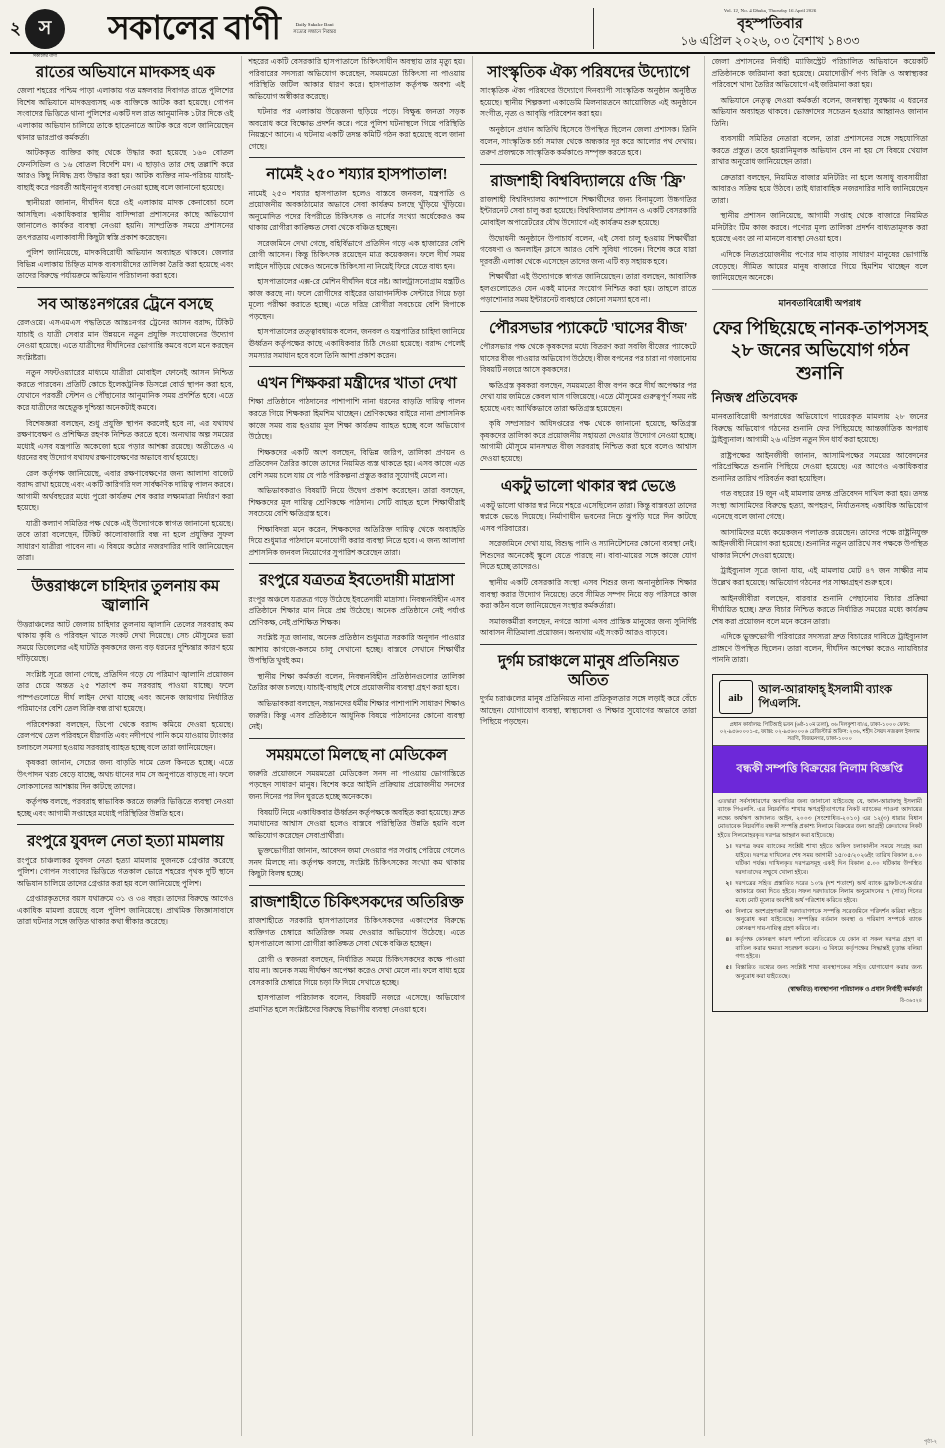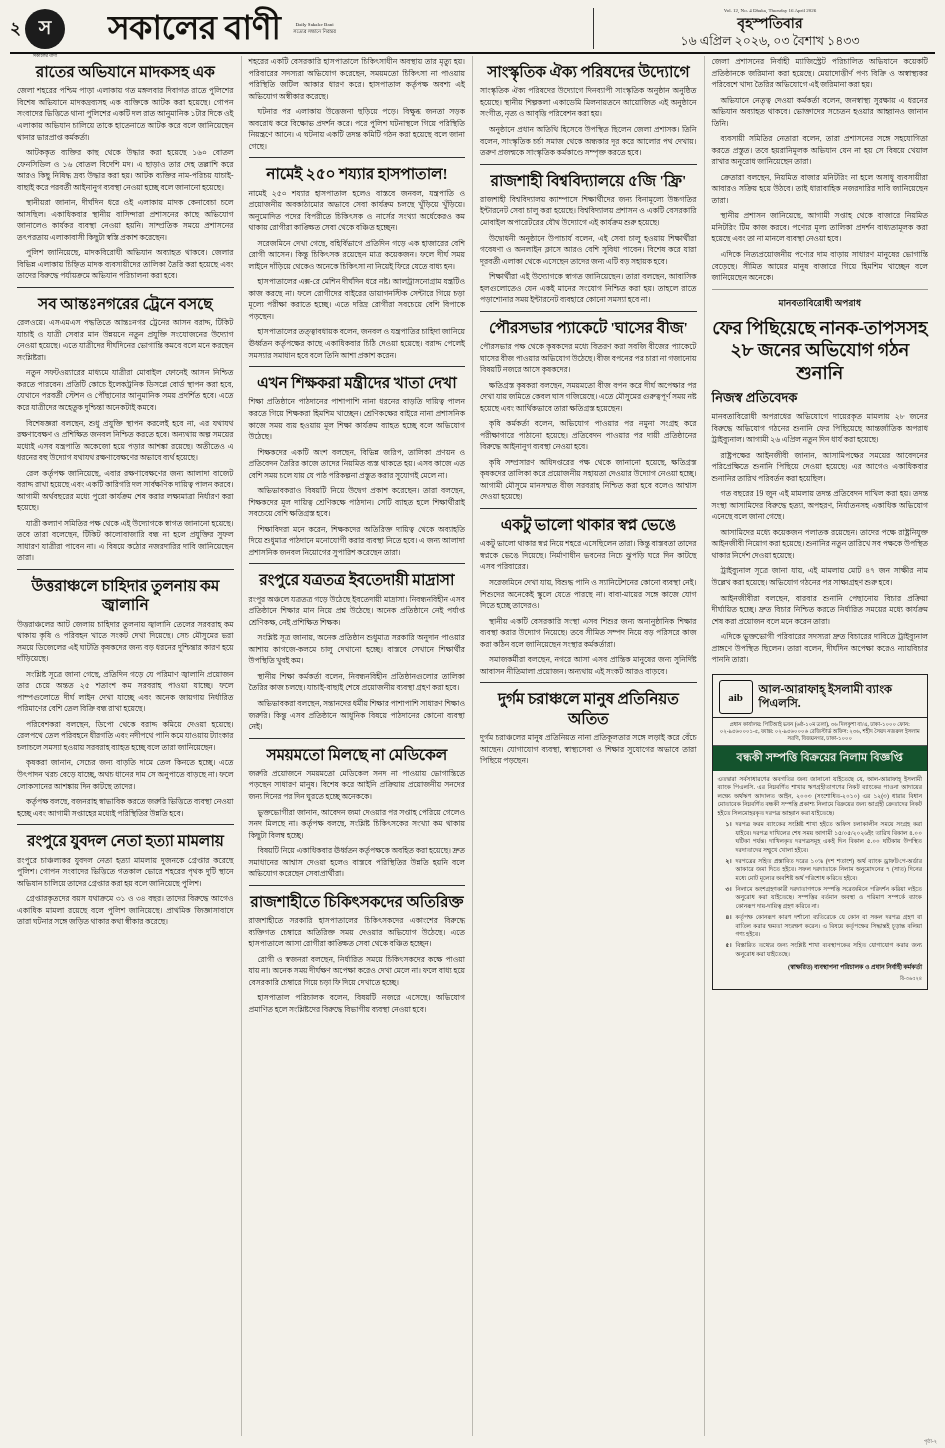--- a/index.html
+++ b/index.html
@@ -200,26 +200,26 @@
     line-height: 1.2;
   }
   .ad-sub {
     font-size: 5.4px;
     text-align: center;
     line-height: 1.35;
     padding: 3px 4px 2px 4px;
     border-bottom: 1px solid #555;
   }
   .ad-title {
-    background: #14532d;
+    background: #6d28d9;
     color: #f3f1ea;
     text-align: center;
     font-size: 11px;
     font-weight: bold;
-    padding: 3px 2px;
+    padding: 14px 2px;
     letter-spacing: 0.2px;
   }
   .ad-body {
     padding: 4px 5px 6px 5px;
   }
   .ad-body p {
     font-size: 5.9px;
     line-height: 1.45;
     text-align: justify;
     margin: 0 0 3px 0;
@@ -298,32 +298,32 @@
         <p class="body lead">জেলা শহরের পশ্চিম পাড়া এলাকায় গত মঙ্গলবার দিবাগত রাতে পুলিশের বিশেষ অভিযানে মাদকদ্রব্যসহ এক ব্যক্তিকে আটক করা হয়েছে। গোপন সংবাদের ভিত্তিতে থানা পুলিশের একটি দল রাত আনুমানিক ১টার দিকে ওই এলাকায় অভিযান চালিয়ে তাকে হাতেনাতে আটক করে বলে জানিয়েছেন থানার ভারপ্রাপ্ত কর্মকর্তা।</p>
         <p class="body">আটককৃত ব্যক্তির কাছ থেকে উদ্ধার করা হয়েছে ১৬০ বোতল ফেনসিডিল ও ১৬ বোতল বিদেশি মদ। এ ছাড়াও তার দেহ তল্লাশি করে আরও কিছু নিষিদ্ধ দ্রব্য উদ্ধার করা হয়। আটক ব্যক্তির নাম-পরিচয় যাচাই-বাছাই করে পরবর্তী আইনানুগ ব্যবস্থা নেওয়া হচ্ছে বলে জানানো হয়েছে।</p>
         <p class="body">স্থানীয়রা জানান, দীর্ঘদিন ধরে ওই এলাকায় মাদক কেনাবেচা চলে আসছিল। একাধিকবার স্থানীয় বাসিন্দারা প্রশাসনের কাছে অভিযোগ জানালেও কার্যকর ব্যবস্থা নেওয়া হয়নি। সাম্প্রতিক সময়ে প্রশাসনের তৎপরতায় এলাকাবাসী কিছুটা স্বস্তি প্রকাশ করেছেন।</p>
         <p class="body">পুলিশ জানিয়েছে, মাদকবিরোধী অভিযান অব্যাহত থাকবে। জেলার বিভিন্ন এলাকায় চিহ্নিত মাদক ব্যবসায়ীদের তালিকা তৈরি করা হয়েছে এবং তাদের বিরুদ্ধে পর্যায়ক্রমে অভিযান পরিচালনা করা হবে।</p>
       </div>
       <hr class="rule">
       <div>
         <div class="hl">সব আন্তঃনগরের ট্রেনে বসছে</div>
         <p class="body lead">রেলওয়ে। এসএমএস পদ্ধতিতে আন্তঃনগর ট্রেনের আসন বরাদ্দ, টিকিট যাচাই ও যাত্রী সেবার মান উন্নয়নে নতুন প্রযুক্তি সংযোজনের উদ্যোগ নেওয়া হয়েছে। এতে যাত্রীদের দীর্ঘদিনের ভোগান্তি কমবে বলে মনে করছেন সংশ্লিষ্টরা।</p>
         <p class="body">নতুন সফটওয়্যারের মাধ্যমে যাত্রীরা মোবাইল ফোনেই আসন নিশ্চিত করতে পারবেন। প্রতিটি কোচে ইলেকট্রনিক ডিসপ্লে বোর্ড স্থাপন করা হবে, যেখানে পরবর্তী স্টেশন ও পৌঁছানোর আনুমানিক সময় প্রদর্শিত হবে। এতে করে যাত্রীদের অহেতুক দুশ্চিন্তা অনেকটাই কমবে।</p>
-        <p class="body">বিশেষজ্ঞরা বলছেন, শুধু প্রযুক্তি স্থাপন করলেই হবে না, এর যথাযথ রক্ষণাবেক্ষণ ও প্রশিক্ষিত জনবল নিশ্চিত করতে হবে। অন্যথায় অল্প সময়ের মধ্যেই এসব যন্ত্রপাতি অকেজো হয়ে পড়ার আশঙ্কা রয়েছে। অতীতেও এ ধরনের বহু উদ্যোগ যথাযথ রক্ষণাবেক্ষণের অভাবে ব্যর্থ হয়েছে।</p>
+        <p class="body">বিশেষজ্ঞরা বলছেন, শুধু প্রযুক্তি স্থাপন করলেই হবে না, এর যথাযথ রক্ষণাবেক্ষণ ও প্রশিক্ষিত রহণক নিশ্চিত করতে হবে। অন্যথায় অল্প সময়ের মধ্যেই এসব যন্ত্রপাতি অকেজো হয়ে পড়ার আশঙ্কা রয়েছে। অতীতেও এ ধরনের বহু উদ্যোগ যথাযথ রক্ষণাবেক্ষণের অভাবে ব্যর্থ হয়েছে।</p>
         <p class="body">রেল কর্তৃপক্ষ জানিয়েছে, এবার রক্ষণাবেক্ষণের জন্য আলাদা বাজেট বরাদ্দ রাখা হয়েছে এবং একটি কারিগরি দল সার্বক্ষণিক দায়িত্ব পালন করবে। আগামী অর্থবছরের মধ্যে পুরো কার্যক্রম শেষ করার লক্ষ্যমাত্রা নির্ধারণ করা হয়েছে।</p>
         <p class="body">যাত্রী কল্যাণ সমিতির পক্ষ থেকে এই উদ্যোগকে স্বাগত জানানো হয়েছে। তবে তারা বলেছেন, টিকিট কালোবাজারি বন্ধ না হলে প্রযুক্তির সুফল সাধারণ যাত্রীরা পাবেন না। এ বিষয়ে কঠোর নজরদারির দাবি জানিয়েছেন তারা।</p>
       </div>
       <hr class="rule">
       <div>
         <div class="hl">উত্তরাঞ্চলে চাহিদার তুলনায় কম জ্বালানি</div>
         <p class="body lead">উত্তরাঞ্চলের আট জেলায় চাহিদার তুলনায় জ্বালানি তেলের সরবরাহ কম থাকায় কৃষি ও পরিবহন খাতে সংকট দেখা দিয়েছে। সেচ মৌসুমের ভরা সময়ে ডিজেলের এই ঘাটতি কৃষকদের জন্য বড় ধরনের দুশ্চিন্তার কারণ হয়ে দাঁড়িয়েছে।</p>
         <p class="body">সংশ্লিষ্ট সূত্রে জানা গেছে, প্রতিদিন গড়ে যে পরিমাণ জ্বালানি প্রয়োজন তার চেয়ে অন্তত ২৫ শতাংশ কম সরবরাহ পাওয়া যাচ্ছে। ফলে পাম্পগুলোতে দীর্ঘ লাইন দেখা যাচ্ছে এবং অনেক জায়গায় নির্ধারিত পরিমাণের বেশি তেল বিক্রি বন্ধ রাখা হয়েছে।</p>
         <p class="body">পরিবেশকরা বলছেন, ডিপো থেকে বরাদ্দ কমিয়ে দেওয়া হয়েছে। রেলপথে তেল পরিবহনে ধীরগতি এবং নদীপথে পানি কমে যাওয়ায় ট্যাংকার চলাচলে সমস্যা হওয়ায় সরবরাহ ব্যাহত হচ্ছে বলে তারা জানিয়েছেন।</p>
         <p class="body">কৃষকরা জানান, সেচের জন্য বাড়তি দামে তেল কিনতে হচ্ছে। এতে উৎপাদন খরচ বেড়ে যাচ্ছে, অথচ ধানের দাম সে অনুপাতে বাড়ছে না। ফলে লোকসানের আশঙ্কায় দিন কাটছে তাদের।</p>
-        <p class="body">কর্তৃপক্ষ বলছে, বজনরাহ স্বাভাবিক করতে জরুরি ভিত্তিতে ব্যবস্থা নেওয়া হচ্ছে এবং আগামী সপ্তাহের মধ্যেই পরিস্থিতির উন্নতি হবে।</p>
+        <p class="body">কর্তৃপক্ষ বলছে, পরবরাহ স্বাভাবিক করতে জরুরি ভিত্তিতে ব্যবস্থা নেওয়া হচ্ছে এবং আগামী সপ্তাহের মধ্যেই পরিস্থিতির উন্নতি হবে।</p>
       </div>
       <hr class="rule">
       <div>
         <div class="hl">রংপুরে যুবদল নেতা হত্যা মামলায়</div>
         <p class="body lead">রংপুরে চাঞ্চল্যকর যুবদল নেতা হত্যা মামলায় দুজনকে গ্রেপ্তার করেছে পুলিশ। গোপন সংবাদের ভিত্তিতে গতকাল ভোরে শহরের পৃথক দুটি স্থানে অভিযান চালিয়ে তাদের গ্রেপ্তার করা হয় বলে জানিয়েছে পুলিশ।</p>
         <p class="body">গ্রেপ্তারকৃতদের বয়স যথাক্রমে ৩১ ও ৩৪ বছর। তাদের বিরুদ্ধে আগেও একাধিক মামলা রয়েছে বলে পুলিশ জানিয়েছে। প্রাথমিক জিজ্ঞাসাবাদে তারা ঘটনার সঙ্গে জড়িত থাকার কথা স্বীকার করেছে।</p>
       </div>
     </div>
 
     <div class="col">
@@ -352,22 +352,22 @@
         <div class="hl">রংপুরে যত্রতত্র ইবতেদায়ী মাদ্রাসা</div>
         <p class="body lead">রংপুর অঞ্চলে যত্রতত্র গড়ে উঠেছে ইবতেদায়ী মাদ্রাসা। নিবন্ধনবিহীন এসব প্রতিষ্ঠানে শিক্ষার মান নিয়ে প্রশ্ন উঠেছে। অনেক প্রতিষ্ঠানে নেই পর্যাপ্ত শ্রেণিকক্ষ, নেই প্রশিক্ষিত শিক্ষক।</p>
         <p class="body">সংশ্লিষ্ট সূত্র জানায়, অনেক প্রতিষ্ঠান শুধুমাত্র সরকারি অনুদান পাওয়ার আশায় কাগজে-কলমে চালু দেখানো হচ্ছে। বাস্তবে সেখানে শিক্ষার্থীর উপস্থিতি খুবই কম।</p>
         <p class="body">স্থানীয় শিক্ষা কর্মকর্তা বলেন, নিবন্ধনবিহীন প্রতিষ্ঠানগুলোর তালিকা তৈরির কাজ চলছে। যাচাই-বাছাই শেষে প্রয়োজনীয় ব্যবস্থা গ্রহণ করা হবে।</p>
         <p class="body">অভিভাবকরা বলছেন, সন্তানদের ধর্মীয় শিক্ষার পাশাপাশি সাধারণ শিক্ষাও জরুরি। কিন্তু এসব প্রতিষ্ঠানে আধুনিক বিষয়ে পাঠদানের কোনো ব্যবস্থা নেই।</p>
       </div>
       <hr class="rule">
       <div>
         <div class="hl">সময়মতো মিলছে না মেডিকেল</div>
         <p class="body lead">জরুরি প্রয়োজনে সময়মতো মেডিকেল সনদ না পাওয়ায় ভোগান্তিতে পড়ছেন সাধারণ মানুষ। বিশেষ করে আইনি প্রক্রিয়ায় প্রয়োজনীয় সনদের জন্য দিনের পর দিন ঘুরতে হচ্ছে অনেককে।</p>
+        <p class="body">বিষয়টি নিয়ে একাধিকবার ঊর্ধ্বতন কর্তৃপক্ষকে অবহিত করা হয়েছে। দ্রুত সমাধানের আশ্বাস দেওয়া হলেও বাস্তবে পরিস্থিতির উন্নতি হয়নি বলে অভিযোগ করেছেন সেবাপ্রার্থীরা।</p>
         <p class="body">ভুক্তভোগীরা জানান, আবেদন জমা দেওয়ার পর সপ্তাহ পেরিয়ে গেলেও সনদ মিলছে না। কর্তৃপক্ষ বলছে, সংশ্লিষ্ট চিকিৎসকের সংখ্যা কম থাকায় কিছুটা বিলম্ব হচ্ছে।</p>
-        <p class="body">বিষয়টি নিয়ে একাধিকবার ঊর্ধ্বতন কর্তৃপক্ষকে অবহিত করা হয়েছে। দ্রুত সমাধানের আশ্বাস দেওয়া হলেও বাস্তবে পরিস্থিতির উন্নতি হয়নি বলে অভিযোগ করেছেন সেবাপ্রার্থীরা।</p>
       </div>
       <hr class="rule">
       <div>
         <div class="hl">রাজশাহীতে চিকিৎসকদের অতিরিক্ত</div>
         <p class="body lead">রাজশাহীতে সরকারি হাসপাতালের চিকিৎসকদের একাংশের বিরুদ্ধে ব্যক্তিগত চেম্বারে অতিরিক্ত সময় দেওয়ার অভিযোগ উঠেছে। এতে হাসপাতালে আসা রোগীরা কাঙ্ক্ষিত সেবা থেকে বঞ্চিত হচ্ছেন।</p>
         <p class="body">রোগী ও স্বজনরা বলছেন, নির্ধারিত সময়ে চিকিৎসকদের কক্ষে পাওয়া যায় না। অনেক সময় দীর্ঘক্ষণ অপেক্ষা করেও দেখা মেলে না। ফলে বাধ্য হয়ে বেসরকারি চেম্বারে গিয়ে চড়া ফি দিয়ে দেখাতে হচ্ছে।</p>
         <p class="body">হাসপাতাল পরিচালক বলেন, বিষয়টি নজরে এসেছে। অভিযোগ প্রমাণিত হলে সংশ্লিষ্টদের বিরুদ্ধে বিভাগীয় ব্যবস্থা নেওয়া হবে।</p>
       </div>
     </div>
 
@@ -382,21 +382,20 @@
         <div class="hl">রাজশাহী বিশ্ববিদ্যালয়ে ৫জি 'ফ্রি'</div>
         <p class="body lead">রাজশাহী বিশ্ববিদ্যালয় ক্যাম্পাসে শিক্ষার্থীদের জন্য বিনামূল্যে উচ্চগতির ইন্টারনেট সেবা চালু করা হয়েছে। বিশ্ববিদ্যালয় প্রশাসন ও একটি বেসরকারি মোবাইল অপারেটরের যৌথ উদ্যোগে এই কার্যক্রম শুরু হয়েছে।</p>
         <p class="body">উদ্বোধনী অনুষ্ঠানে উপাচার্য বলেন, এই সেবা চালু হওয়ায় শিক্ষার্থীরা গবেষণা ও অনলাইন ক্লাসে আরও বেশি সুবিধা পাবেন। বিশেষ করে যারা দূরবর্তী এলাকা থেকে এসেছেন তাদের জন্য এটি বড় সহায়ক হবে।</p>
         <p class="body">শিক্ষার্থীরা এই উদ্যোগকে স্বাগত জানিয়েছেন। তারা বলছেন, আবাসিক হলগুলোতেও যেন একই মানের সংযোগ নিশ্চিত করা হয়। তাহলে রাতে পড়াশোনার সময় ইন্টারনেট ব্যবহারে কোনো সমস্যা হবে না।</p>
       </div>
       <hr class="rule">
       <div>
         <div class="hl">পৌরসভার প্যাকেটে 'ঘাসের বীজ'</div>
         <p class="body lead">পৌরসভার পক্ষ থেকে কৃষকদের মধ্যে বিতরণ করা সবজি বীজের প্যাকেটে ঘাসের বীজ পাওয়ার অভিযোগ উঠেছে। বীজ বপনের পর চারা না গজানোয় বিষয়টি নজরে আসে কৃষকদের।</p>
         <p class="body">ক্ষতিগ্রস্ত কৃষকরা বলছেন, সময়মতো বীজ বপন করে দীর্ঘ অপেক্ষার পর দেখা যায় জমিতে কেবল ঘাস গজিয়েছে। এতে মৌসুমের গুরুত্বপূর্ণ সময় নষ্ট হয়েছে এবং আর্থিকভাবে তারা ক্ষতিগ্রস্ত হয়েছেন।</p>
-        <p class="body">কৃষি কর্মকর্তা বলেন, অভিযোগ পাওয়ার পর নমুনা সংগ্রহ করে পরীক্ষাগারে পাঠানো হয়েছে। প্রতিবেদন পাওয়ার পর দায়ী প্রতিষ্ঠানের বিরুদ্ধে আইনানুগ ব্যবস্থা নেওয়া হবে।</p>
         <p class="body">কৃষি সম্প্রসারণ অধিদপ্তরের পক্ষ থেকে জানানো হয়েছে, ক্ষতিগ্রস্ত কৃষকদের তালিকা করে প্রয়োজনীয় সহায়তা দেওয়ার উদ্যোগ নেওয়া হচ্ছে। আগামী মৌসুমে মানসম্মত বীজ সরবরাহ নিশ্চিত করা হবে বলেও আশ্বাস দেওয়া হয়েছে।</p>
         <p class="body"></p>
       </div>
       <hr class="rule">
       <div>
         <div class="hl">একটু ভালো থাকার স্বপ্ন ভেঙে</div>
         <p class="body lead">একটু ভালো থাকার স্বপ্ন নিয়ে শহরে এসেছিলেন তারা। কিন্তু বাস্তবতা তাদের স্বপ্নকে ভেঙে দিয়েছে। নির্মাণাধীন ভবনের নিচে ঝুপড়ি ঘরে দিন কাটছে এসব পরিবারের।</p>
         <p class="body">সরেজমিনে দেখা যায়, বিশুদ্ধ পানি ও স্যানিটেশনের কোনো ব্যবস্থা নেই। শিশুদের অনেকেই স্কুলে যেতে পারছে না। বাবা-মায়ের সঙ্গে কাজে যোগ দিতে হচ্ছে তাদেরও।</p>
         <p class="body">স্থানীয় একটি বেসরকারি সংস্থা এসব শিশুর জন্য অনানুষ্ঠানিক শিক্ষার ব্যবস্থা করার উদ্যোগ নিয়েছে। তবে সীমিত সম্পদ নিয়ে বড় পরিসরে কাজ করা কঠিন বলে জানিয়েছেন সংস্থার কর্মকর্তারা।</p>
         <p class="body">সমাজকর্মীরা বলছেন, নগরে আসা এসব প্রান্তিক মানুষের জন্য সুনির্দিষ্ট আবাসন নীতিমালা প্রয়োজন। অন্যথায় এই সংকট আরও বাড়বে।</p>

